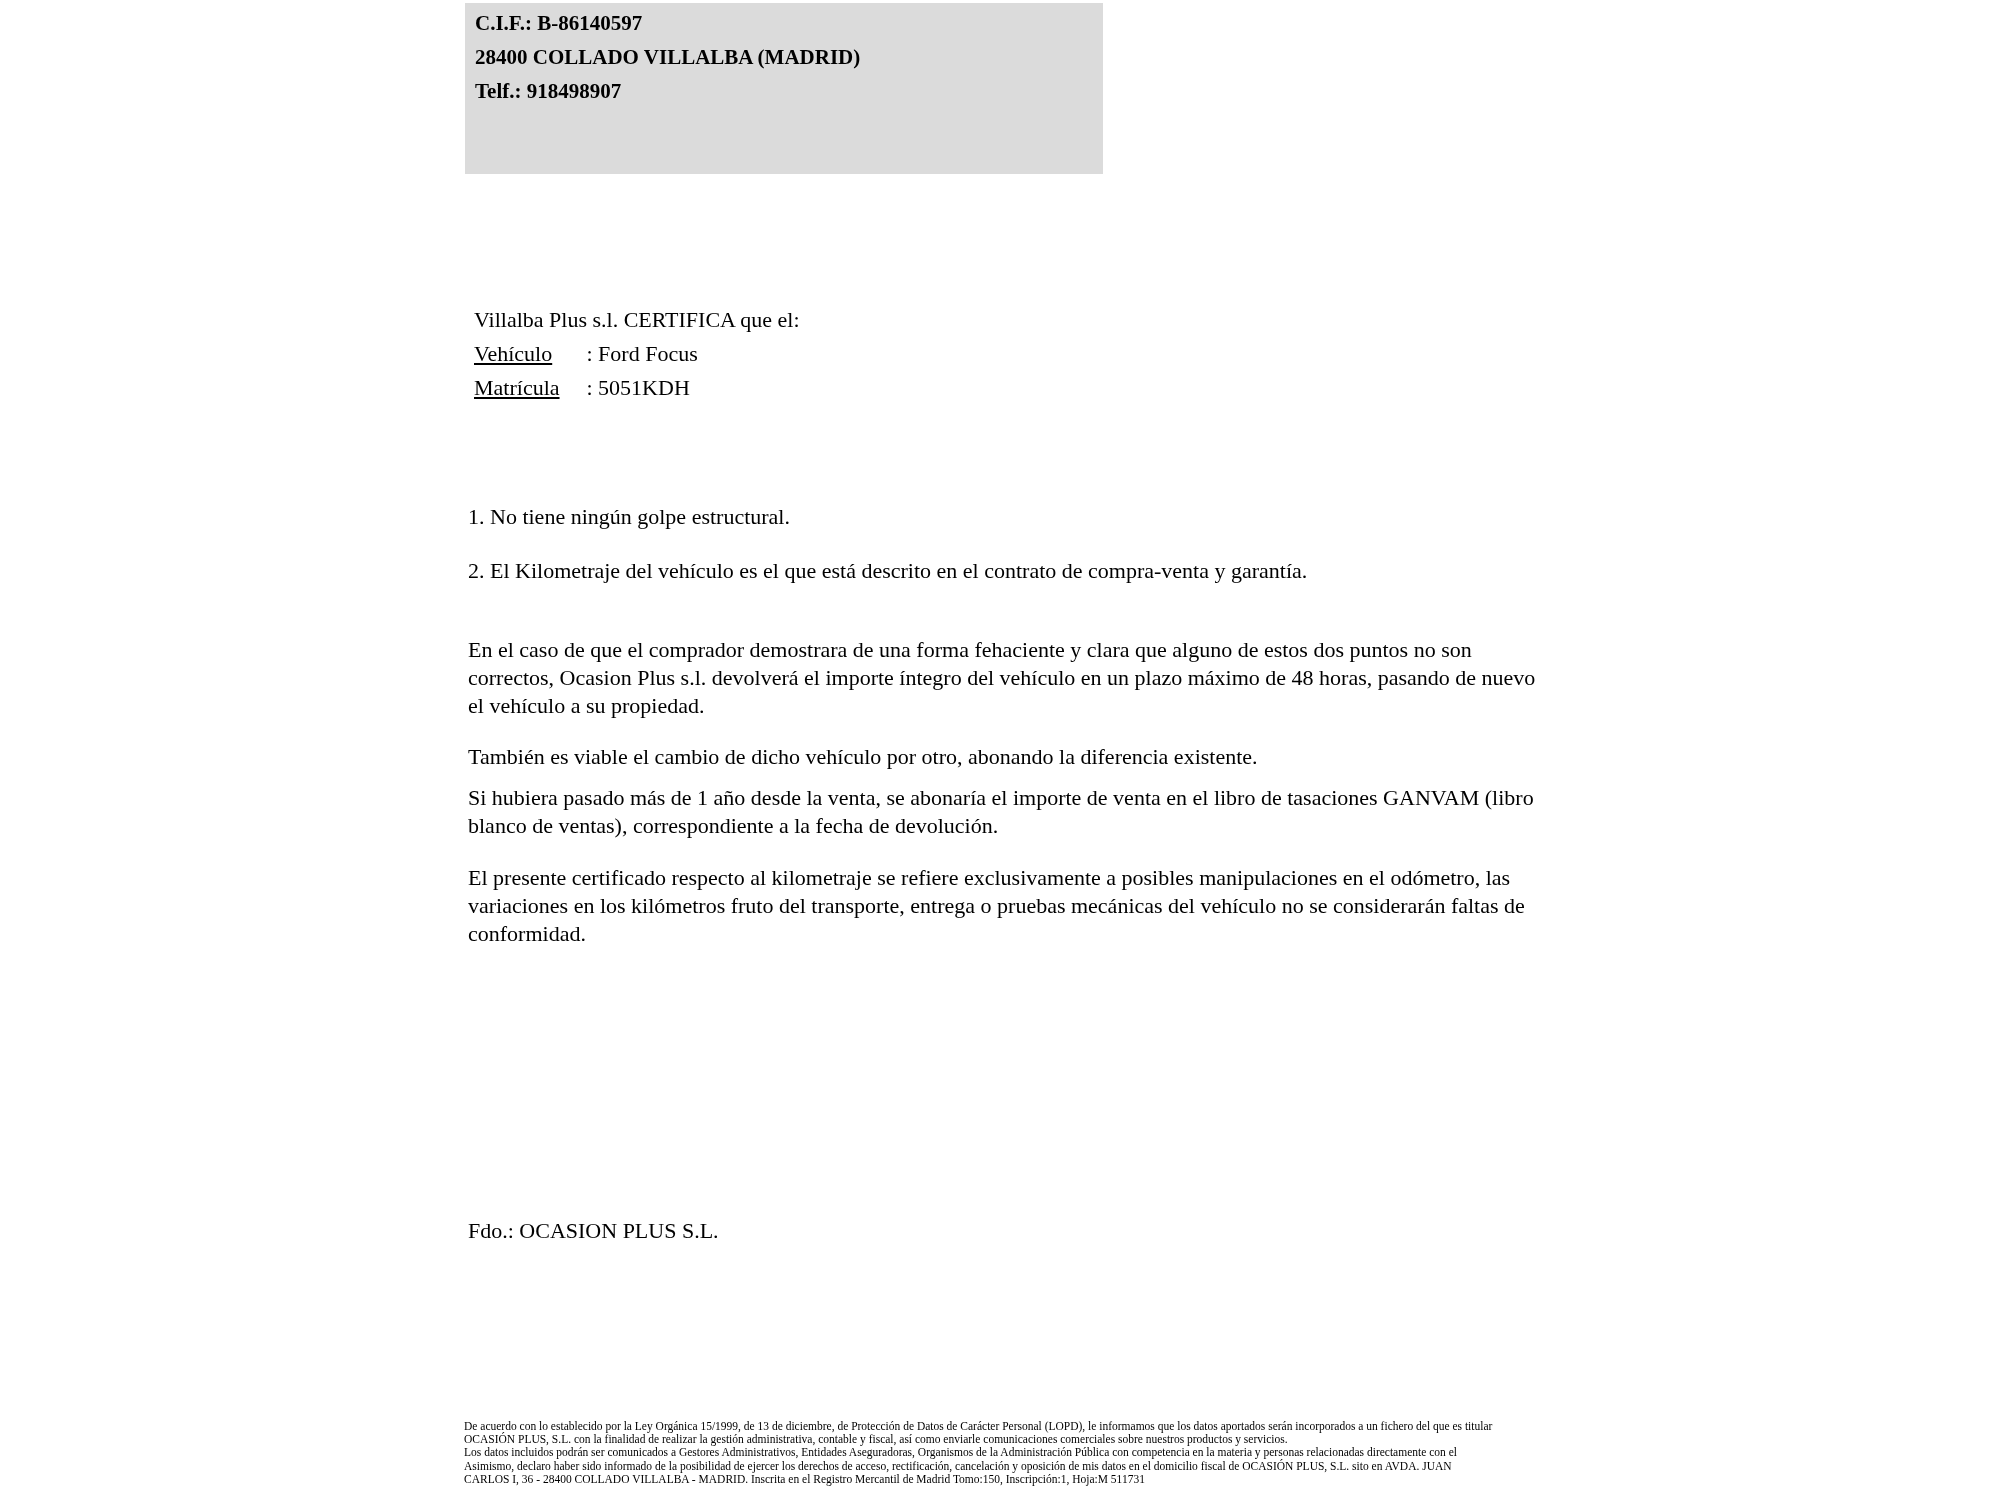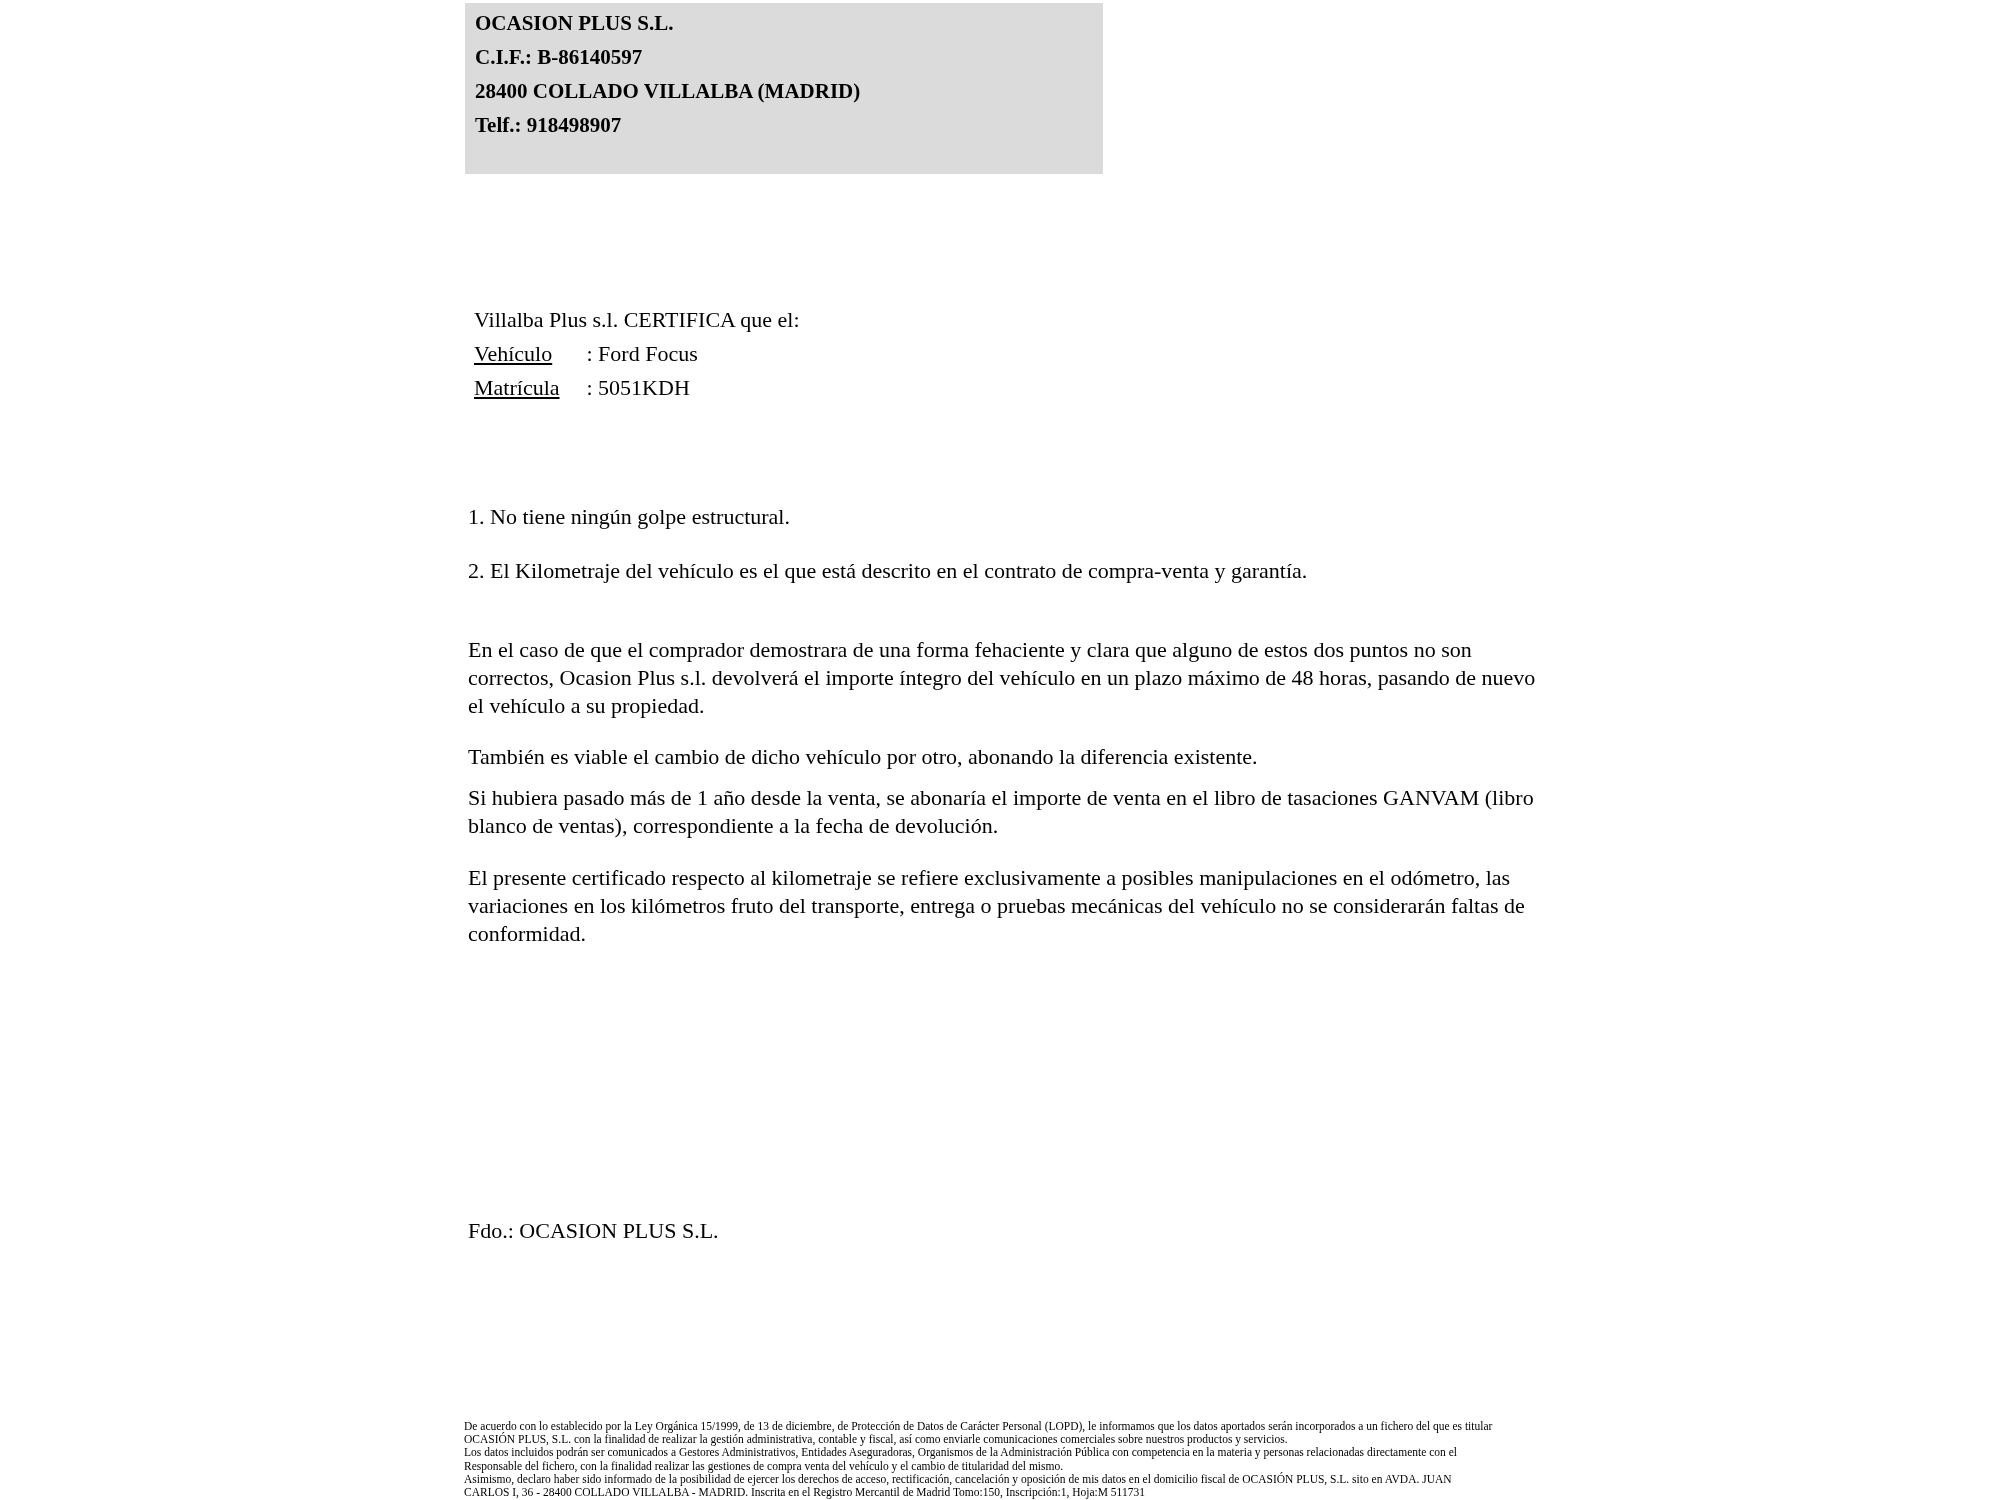--- a/index.html
+++ b/index.html
@@ -93,21 +93,20 @@
     line-height: 13.2px;
     white-space: nowrap;
   }
 </style>
 </head>
 <body>
 
 <div class="page">
 
   <div class="header-box">
-    <div class="hline">OCASION PLUS S.L.</div>
     <div class="hline">C.I.F.: B-86140597</div>
     <div class="hline">28400 COLLADO VILLALBA (MADRID)</div>
     <div class="hline">Telf.: 918498907</div>
   </div>
 
 
   <div class="certify">
     <div class="row">Villalba Plus s.l. CERTIFICA que el:</div>
     <div class="row">
       <span class="label">Vehículo</span>
@@ -126,18 +125,17 @@
   <div class="para para-2">También es viable el cambio de dicho vehículo por otro, abonando la diferencia existente.</div>
   <div class="para para-3">Si hubiera pasado más de 1 año desde la venta, se abonaría el importe de venta en el libro de tasaciones GANVAM (libro blanco de ventas), correspondiente a la fecha de devolución.</div>
   <div class="para para-4">El presente certificado respecto al kilometraje se refiere exclusivamente a posibles manipulaciones en el odómetro, las variaciones en los kilómetros fruto del transporte, entrega o pruebas mecánicas del vehículo no se considerarán faltas de conformidad.</div>
 
   <div class="signature">Fdo.: OCASION PLUS S.L.</div>
 
   <div class="legal">
     <div class="lline">De acuerdo con lo establecido por la Ley Orgánica 15/1999, de 13 de diciembre, de Protección de Datos de Carácter Personal (LOPD), le informamos que los datos aportados serán incorporados a un fichero del que es titular</div>
     <div class="lline">OCASIÓN PLUS, S.L. con la finalidad de realizar la gestión administrativa, contable y fiscal, así como enviarle comunicaciones comerciales sobre nuestros productos y servicios.</div>
     <div class="lline">Los datos incluidos podrán ser comunicados a Gestores Administrativos, Entidades Aseguradoras, Organismos de la Administración Pública con competencia en la materia y personas relacionadas directamente con el</div>
-    <div class="lline">Responsable del fichero, con la finalidad realizar las gestiones de compra venta del vehículo y el cambio de titularidad del mismo.</div>
     <div class="lline">Asimismo, declaro haber sido informado de la posibilidad de ejercer los derechos de acceso, rectificación, cancelación y oposición de mis datos en el domicilio fiscal de OCASIÓN PLUS, S.L. sito en AVDA. JUAN</div>
     <div class="lline">CARLOS I, 36 - 28400 COLLADO VILLALBA - MADRID. Inscrita en el Registro Mercantil de Madrid Tomo:150, Inscripción:1, Hoja:M 511731</div>
   </div>
 
 </div>
 
 </body></html>

